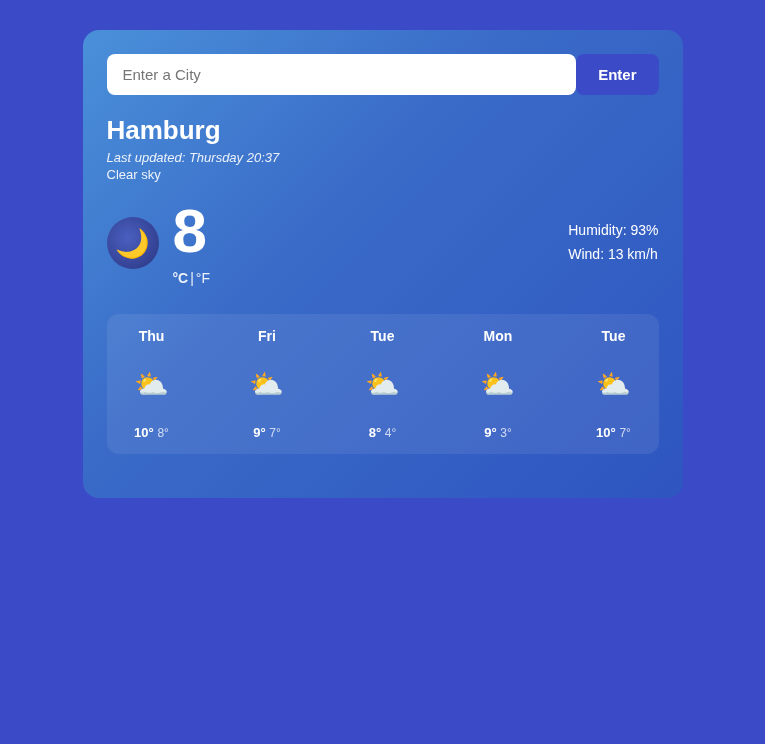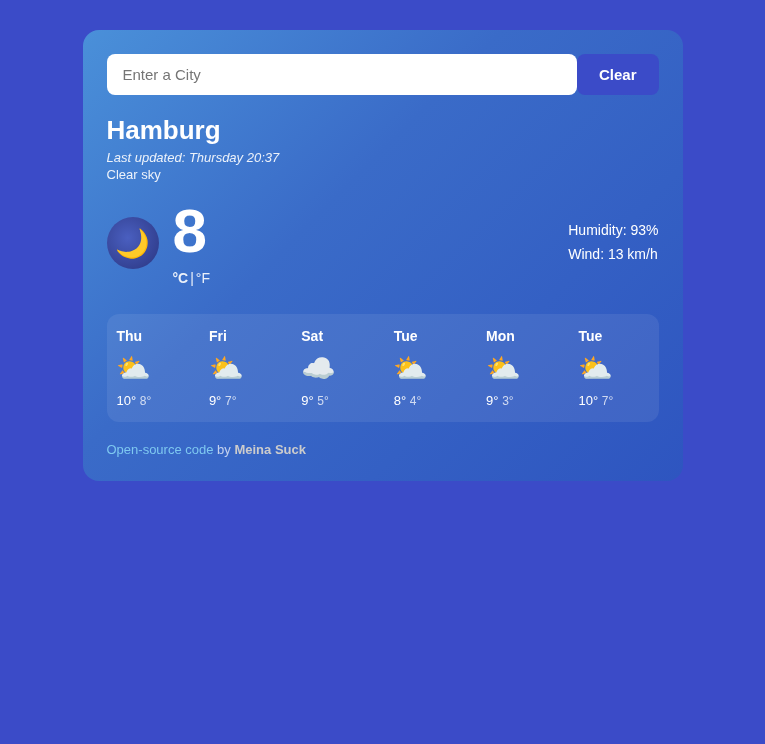--- a/index.html
+++ b/index.html
@@ -123,39 +123,40 @@
       justify-content: space-between;
       background: rgba(255,255,255,0.08);
       border-radius: 12px;
       padding: 14px 10px;
       margin-bottom: 20px;
     }
 
     .forecast-day {
       display: flex;
       flex-direction: column;
-      gap: 8px;
+      align-items: center;
+      gap: 24px;
       min-width: 70px;
     }
 
     .day-label {
       font-size: 14px;
       font-weight: bold;
     }
 
     .day-icon {
       font-size: 28px;
     }
 
     .day-temps {
       font-size: 13px;
     }
 
     .day-temps .hi {
-      font-weight: normal;
+      font-weight: bold;
     }
 
     .day-temps .lo {
       opacity: 0.75;
       font-size: 12px;
     }
 
     .footer {
       font-size: 13px;
       color: rgba(255,255,255,0.7);
@@ -171,21 +172,21 @@
       font-weight: bold;
     }
   </style>
 </head>
 <body>
 
 <div class="weather-card">
 
   <div class="search-row">
     <input class="search-input" type="text" placeholder="Enter a City" style="">
-    <button class="search-btn">Clear</button>
+    <button class="search-btn">Enter</button>
   </div>
 
   <div class="city-name">Hamburg</div>
   <div class="last-updated">Last updated: Thursday 20:37</div>
   <div class="sky-condition">Clear sky</div>
 
   <div class="current-weather">
     <div class="temp-section">
       <div class="weather-icon-main">
         <span>🌙</span>
@@ -214,28 +215,20 @@
     </div>
       <div class="forecast-day">
       <span class="day-label">Fri</span>
       <span class="day-icon">⛅</span>
       <span class="day-temps">
         <span class="hi">9°</span>
         <span class="lo">7°</span>
       </span>
     </div>
       <div class="forecast-day">
-      <span class="day-label">Sat</span>
-      <span class="day-icon">☁️</span>
-      <span class="day-temps">
-        <span class="hi">9°</span>
-        <span class="lo">5°</span>
-      </span>
-    </div>
-      <div class="forecast-day">
       <span class="day-label">Tue</span>
       <span class="day-icon">⛅</span>
       <span class="day-temps">
         <span class="hi">8°</span>
         <span class="lo">4°</span>
       </span>
     </div>
       <div class="forecast-day">
       <span class="day-label">Mon</span>
       <span class="day-icon">⛅</span>
@@ -247,17 +240,14 @@
       <div class="forecast-day">
       <span class="day-label">Tue</span>
       <span class="day-icon">⛅</span>
       <span class="day-temps">
         <span class="hi">10°</span>
         <span class="lo">7°</span>
       </span>
     </div>
     </div>
 
-  <div class="footer">
-    <a href="#">Open-source code</a><span> by </span><span class="author">Meina Suck</span>
-  </div>
 
 </div>
 
 </body></html>

